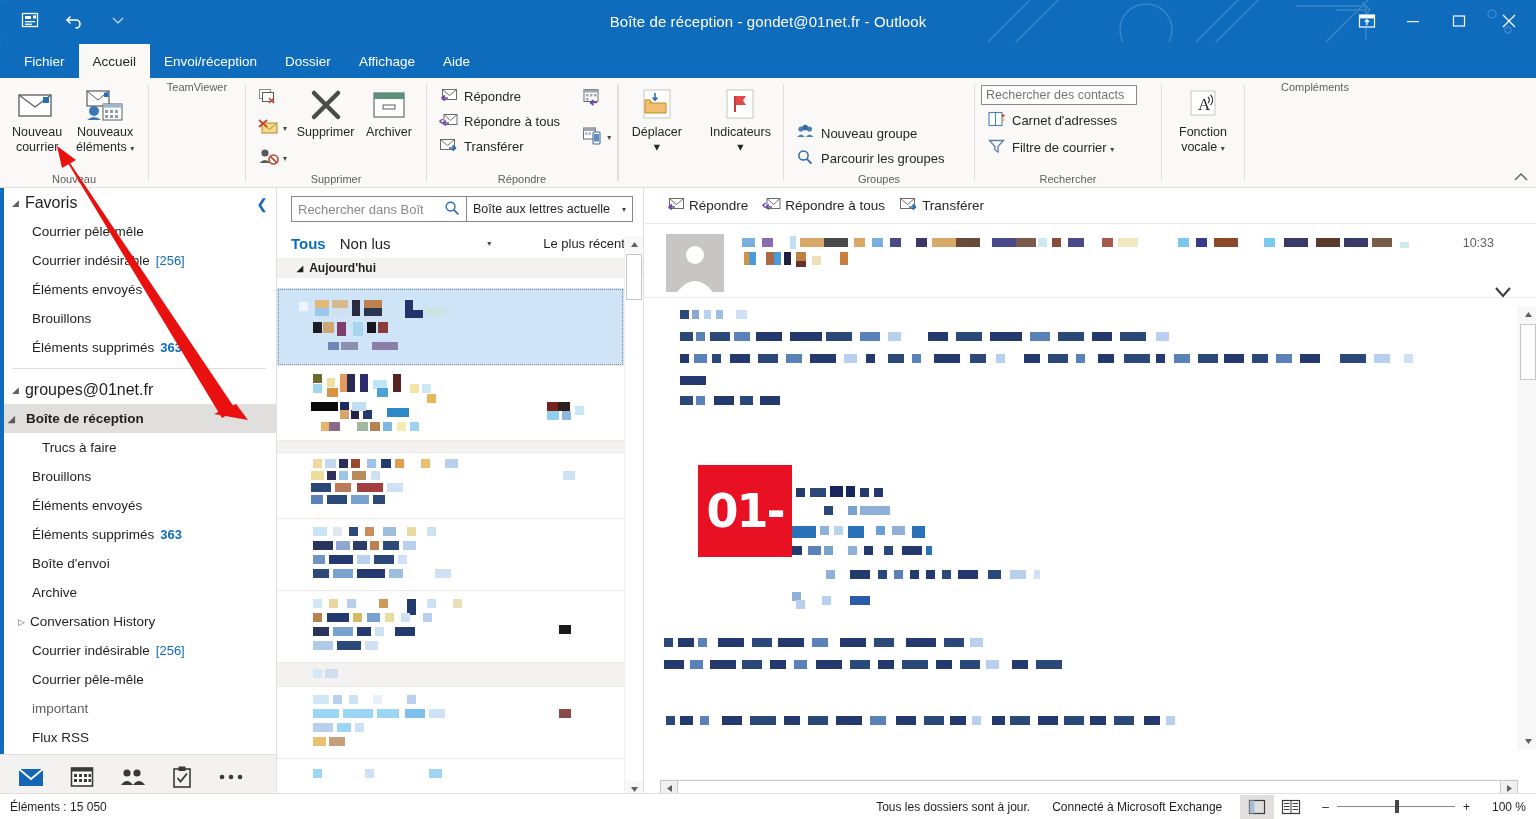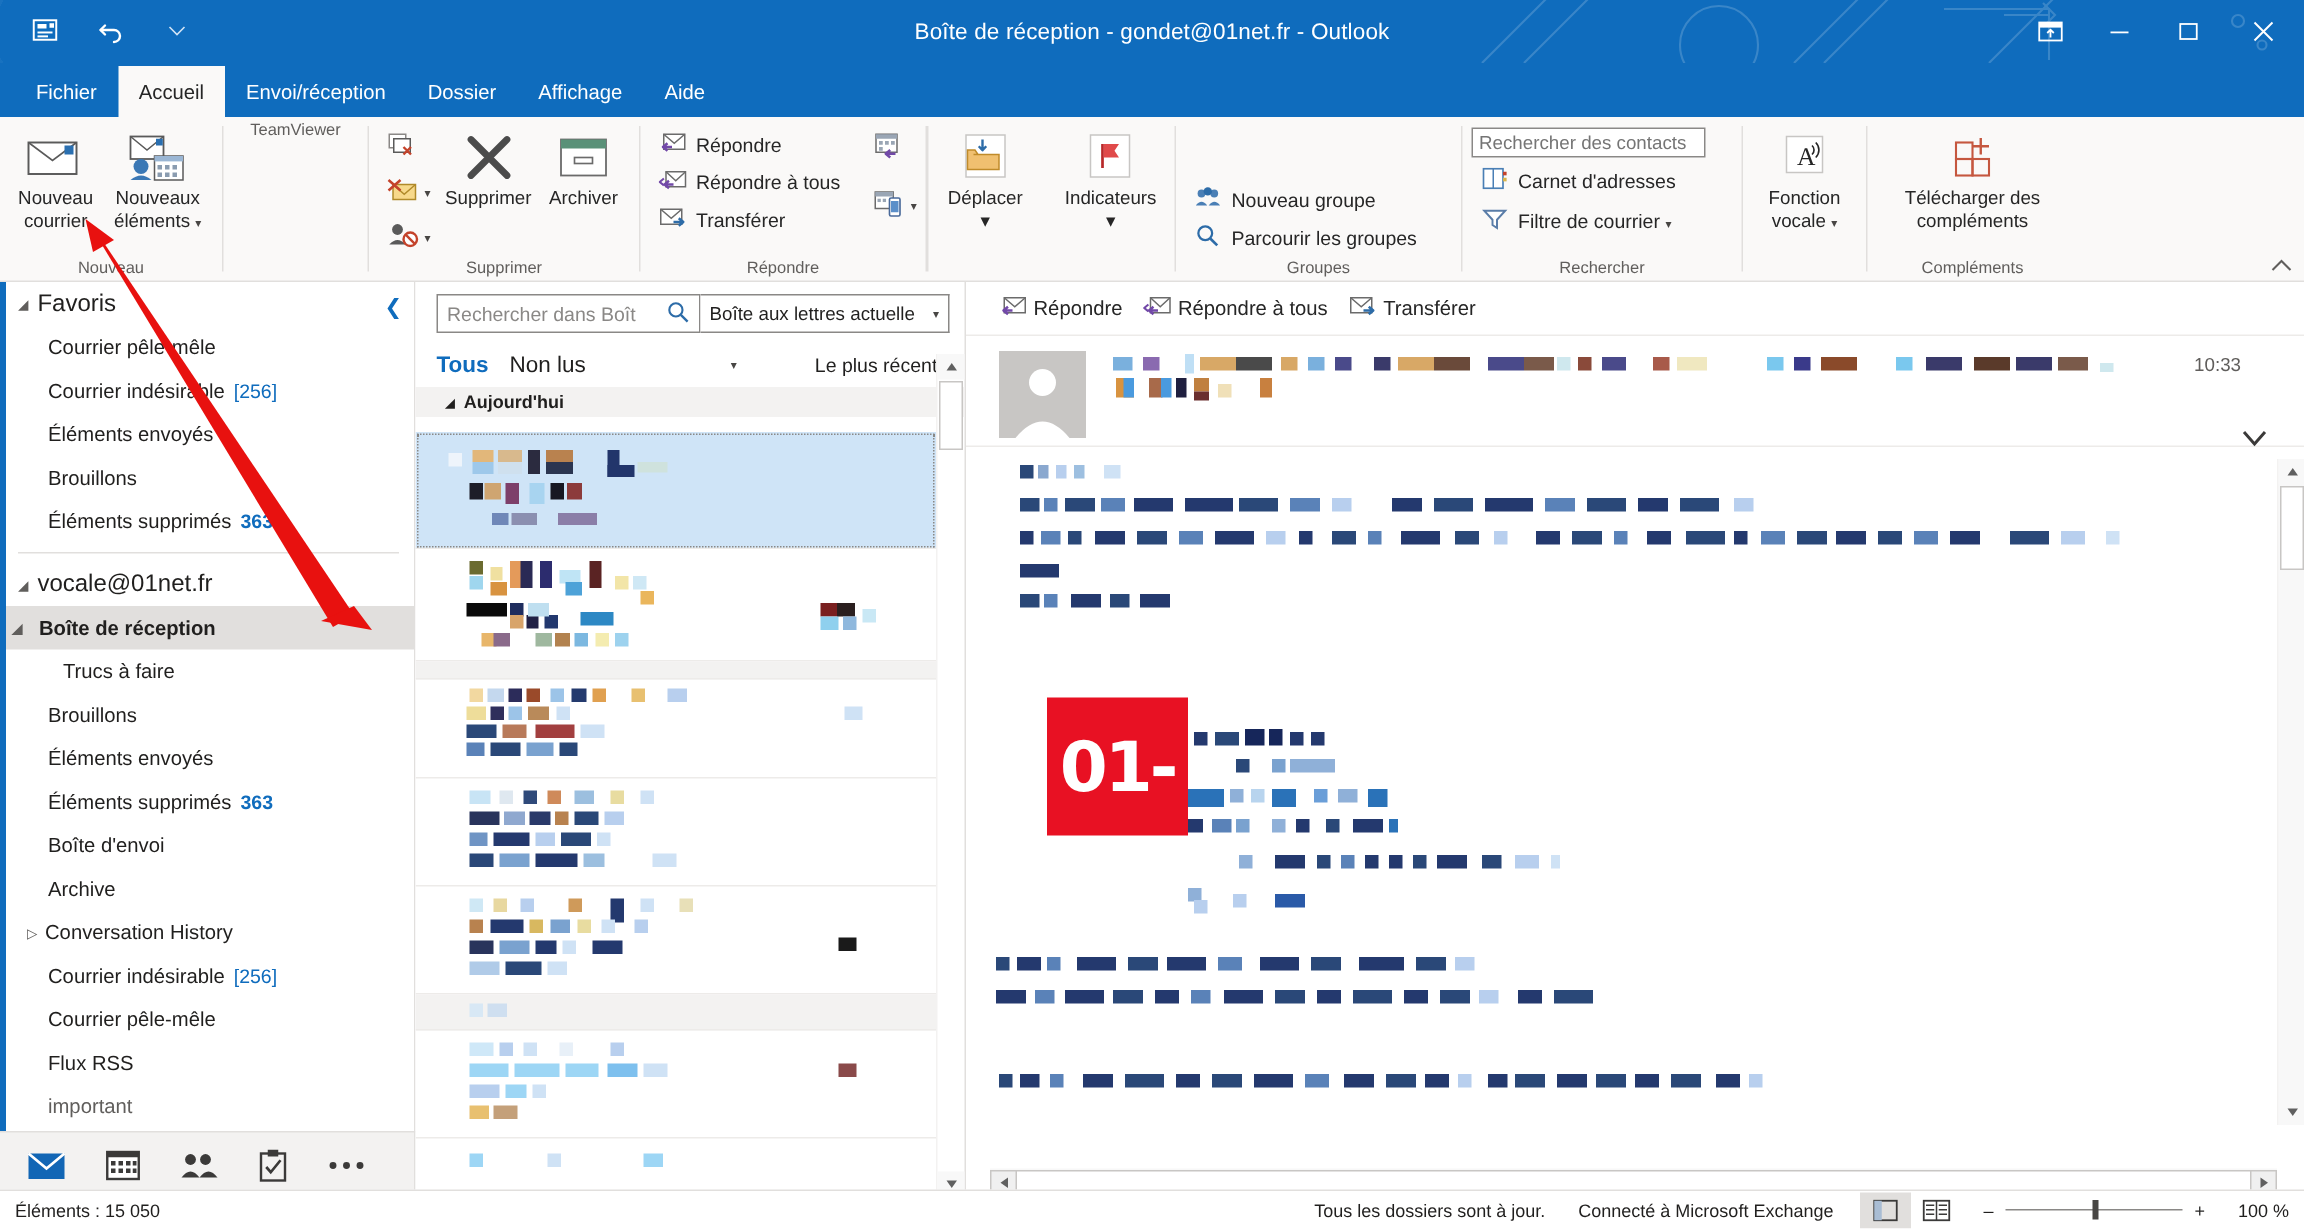--- a/index.html
+++ b/index.html
@@ -545,33 +545,20 @@
           <div class="lb">
             <span>Fonction vocale</span> <span class="caret">▾</span>
           </div>
         </div>
       </div>
       <div class="rg-label"></div>
     </div>
     <div class="rsep"></div>
 
     <div class="rgroup" style="width:140px">
-      <div class="rg-body" style="justify-content:center">
-        <div class="bigbtn">
-          <div class="ico">
-            <svg width="38" height="32" viewBox="0 0 38 32">
-              <rect x="8" y="6" width="11" height="11" fill="none" stroke="#c5573f" stroke-width="1.4"></rect>
-              <rect x="8" y="17" width="11" height="11" fill="none" stroke="#c5573f" stroke-width="1.4"></rect>
-              <rect x="19" y="17" width="11" height="11" fill="none" stroke="#c5573f" stroke-width="1.4"></rect>
-              <path d="M24.5 3 V14 M19 8.5 H30" stroke="#c5573f" stroke-width="1.6"></path>
-            </svg>
-          </div>
-          <div class="lb">Télécharger des compléments</div>
-        </div>
-      </div>
       <div class="rg-label">Compléments</div>
     </div>
 
     <div class="ribbon-collapse">
       <svg width="14" height="10" viewBox="0 0 14 10">
           <path d="M1 8 L7 2 L13 8" fill="none" stroke="#605e5c" stroke-width="1.4"></path>
         </svg>
     </div>
   </div>
 
@@ -598,21 +585,21 @@
     </div>
     <div class="nav-item">
       <span>Éléments supprimés</span>
       <span class="nav-count">363</span>
     </div>
 
     <div class="nav-divider"></div>
 
     <div class="nav-head">
       <span class="tri">◢</span>
-      <span>vocale@01net.fr</span>
+      <span>groupes@01net.fr</span>
     </div>
 
     <div class="nav-item selected">
       <span class="tri">◢</span>
       <span style="margin-left:6px">Boîte de réception</span>
     </div>
     <div class="nav-item sub">
       <span>Trucs à faire</span>
     </div>
     <div class="nav-item">
@@ -635,25 +622,25 @@
       <span class="tri">▷</span>
       <span>Conversation History</span>
     </div>
     <div class="nav-item">
       <span>Courrier indésirable</span>
       <span class="nav-count brackets">[256]</span>
     </div>
     <div class="nav-item">
       <span>Courrier pêle-mêle</span>
     </div>
-    <div class="nav-item">
-      <span>Flux RSS</span>
-    </div>
     <div class="nav-item" style="color:#605e5c">
       <span>important</span>
+    </div>
+    <div class="nav-item">
+      <span>Flux RSS</span>
     </div>
   </div>
 
   <div class="navbar-bottom">
     <span class="nb">
       <svg width="26" height="20" viewBox="0 0 26 20">
         <rect x="1" y="2" width="24" height="17" fill="#1266b5"></rect>
         <path d="M1 2 L13 12 L25 2" fill="none" stroke="#fff" stroke-width="1.8"></path>
       </svg>
     </span>

